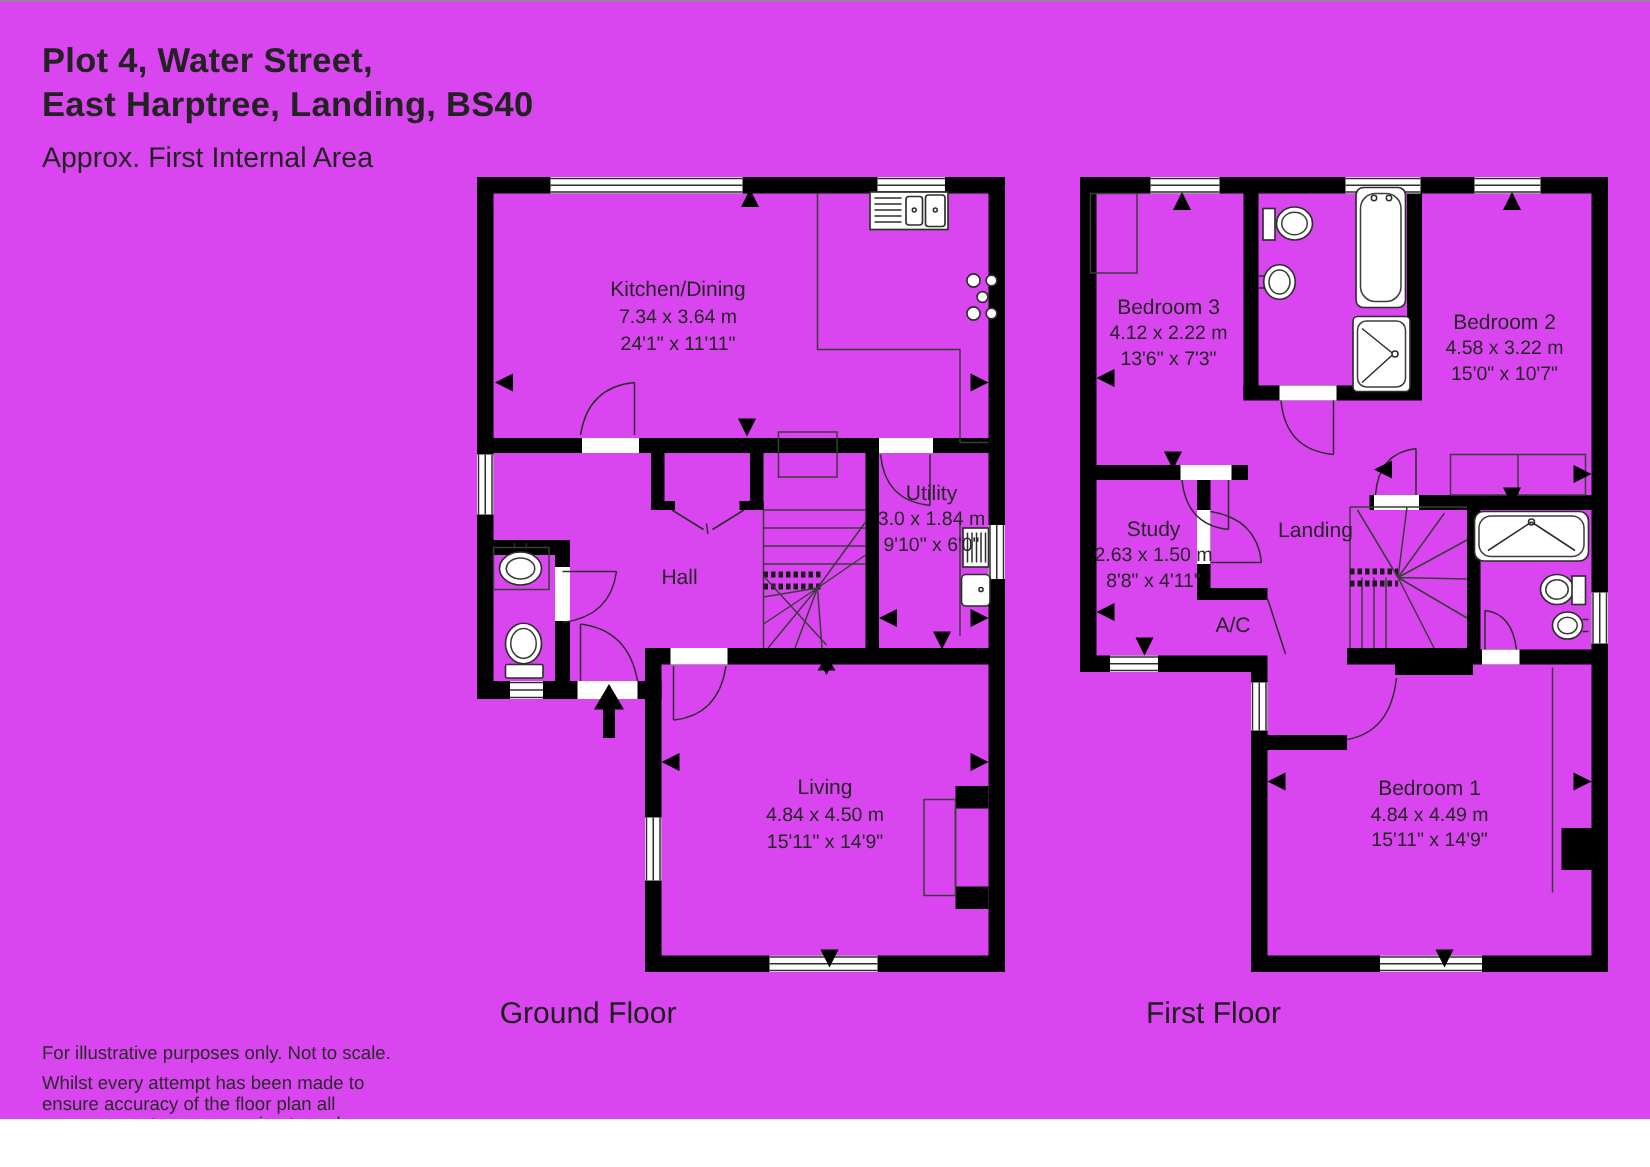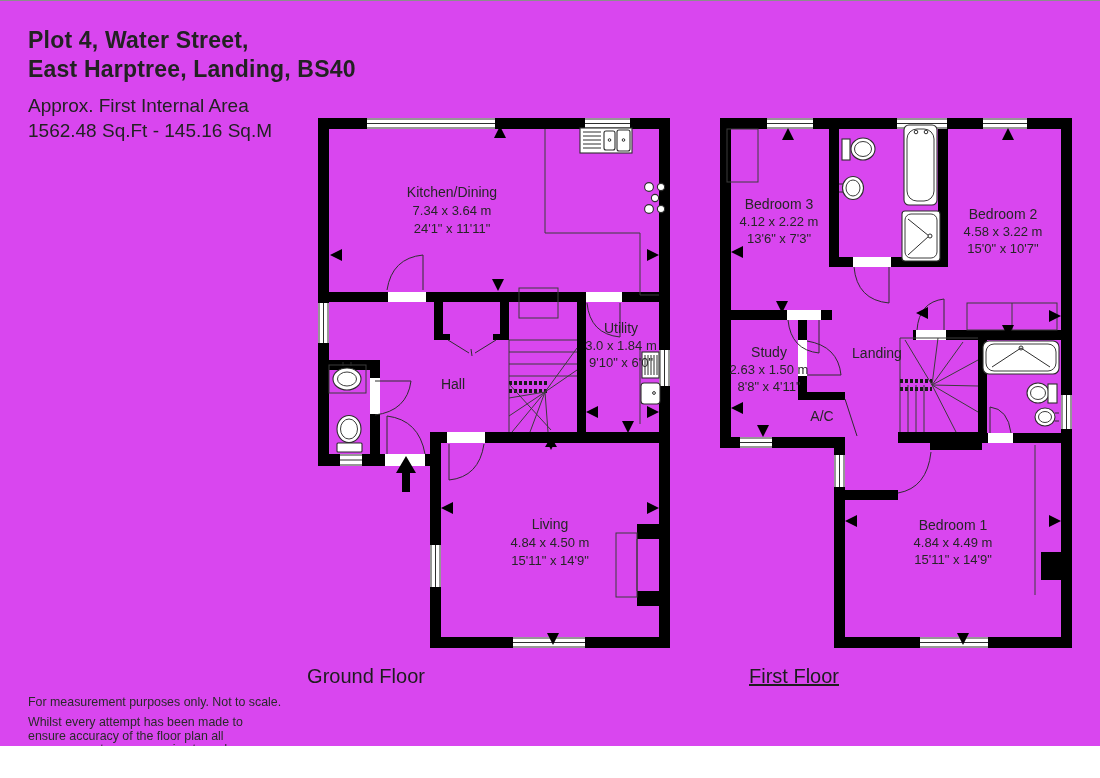--- a/index.html
+++ b/index.html
@@ -15,41 +15,40 @@
   .door{stroke:#2e2e2e;stroke-width:1;fill:none;}
   .tread{stroke:#3c3c3c;stroke-width:1;fill:none;}
   .hatch{stroke:#1a1a1a;stroke-width:4;stroke-dasharray:3,2;fill:none;}
   .mk{fill:#000;}
   text{fill:#262626;}
   .rname{font-size:14px;}
   .rdim{font-size:13px;}
   .hdr{position:absolute;left:28px;}
   #title{top:26px;font-size:23px;font-weight:bold;line-height:29px;letter-spacing:.2px;}
   #area{top:93px;font-size:19px;line-height:25px;}
-  .floor-label{position:absolute;top:665px;width:170px;text-align:center;font-size:20px;color:#1d1d1d;}
+  .floor-label{position:absolute;top:665px;width:170px;text-align:right;font-size:20px;color:#1d1d1d;}
   #gf-label{left:281px;}
-  #ff-label{left:709px;text-decoration:underline;}
+  #ff-label{left:684px;}
   #disclaimer{position:absolute;left:28px;top:696px;font-size:12.4px;line-height:13.8px;color:#2a2a2a;}
   #disclaimer .p1{margin-bottom:6px;}
   #disclaimer .p2{width:248px;}
 </style>
 </head>
 <body>
 
 <div id="stage">
   <div class="edge" style="top:0"></div>
   <div class="edge" style="top:777px"></div>
 
   <div id="title" class="hdr">
     <div>Plot 4, Water Street,</div>
     <div>East Harptree, Landing, BS40</div>
   </div>
   <div id="area" class="hdr">
     <div>Approx. First Internal Area</div>
-    <div>1562.48 Sq.Ft - 145.16 Sq.M</div>
   </div>
 
   <svg id="plan-svg" width="1100" height="778" viewBox="0 0 1100 778">
 
     <g>
       <g>
         <rect class="wall" x="318" y="118" width="352" height="11"></rect>
         <rect class="wall" x="318" y="118" width="11" height="348"></rect>
         <rect class="wall" x="318" y="454" width="123" height="12"></rect>
         <rect class="wall" x="430" y="432" width="11" height="216"></rect>
@@ -373,16 +372,16 @@
         <text class="rdim" x="953" y="547" text-anchor="middle">4.84 x 4.49 m</text>
         <text class="rdim" x="953" y="564" text-anchor="middle">15'11" x 14'9"</text>
       </g>
     </g>
   </svg>
 
   <div id="gf-label" class="floor-label">Ground Floor</div>
   <div id="ff-label" class="floor-label">First Floor</div>
 
   <div id="disclaimer">
-    <div class="p1">For measurement purposes only. Not to scale.</div>
+    <div class="p1">For illustrative purposes only. Not to scale.</div>
     <div class="p2">Whilst every attempt has been made to ensure accuracy of the floor plan all measurements are approximate and no responsibility is taken for any error, omission or measurement.</div>
   </div>
 </div>
 
 </body></html>

